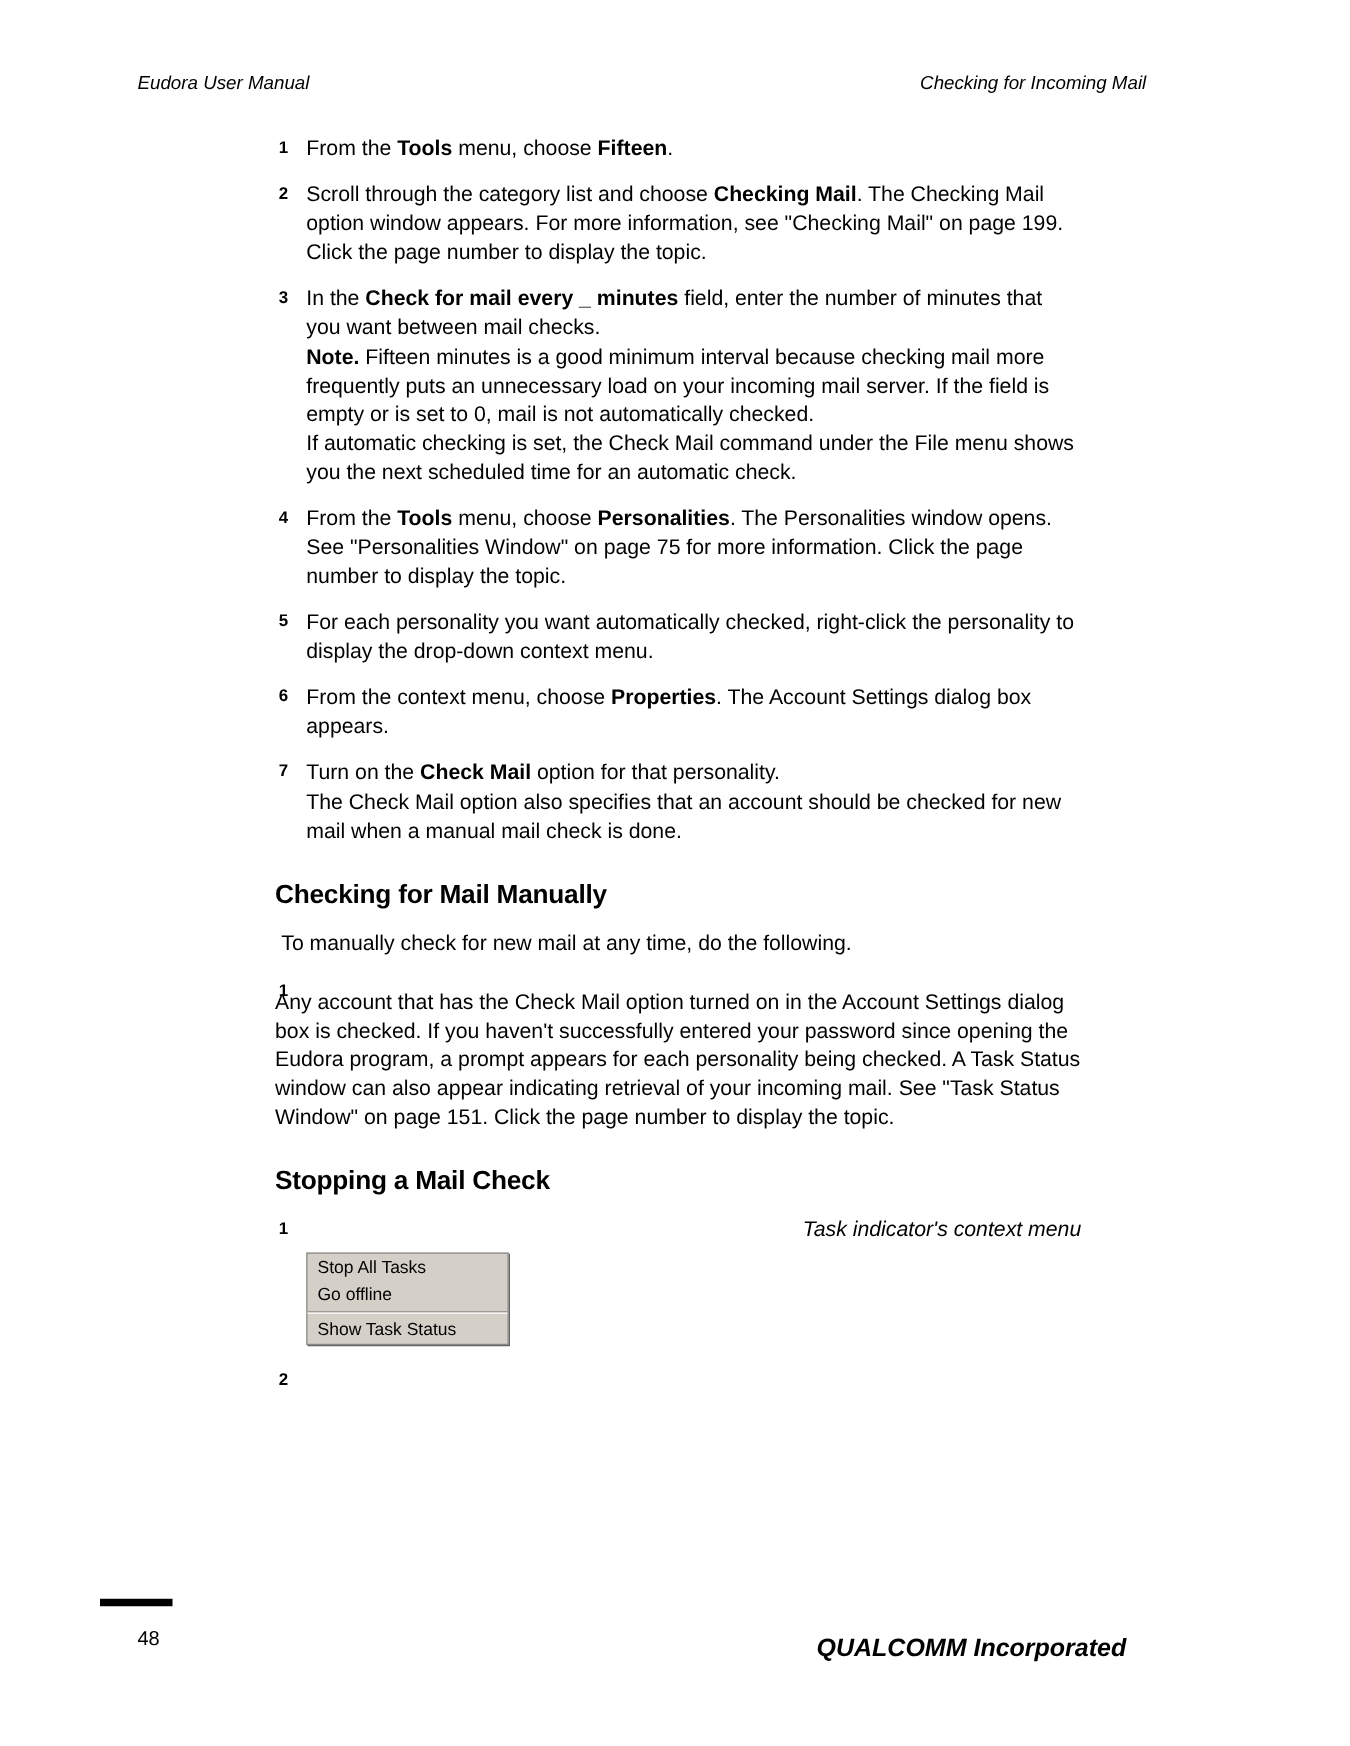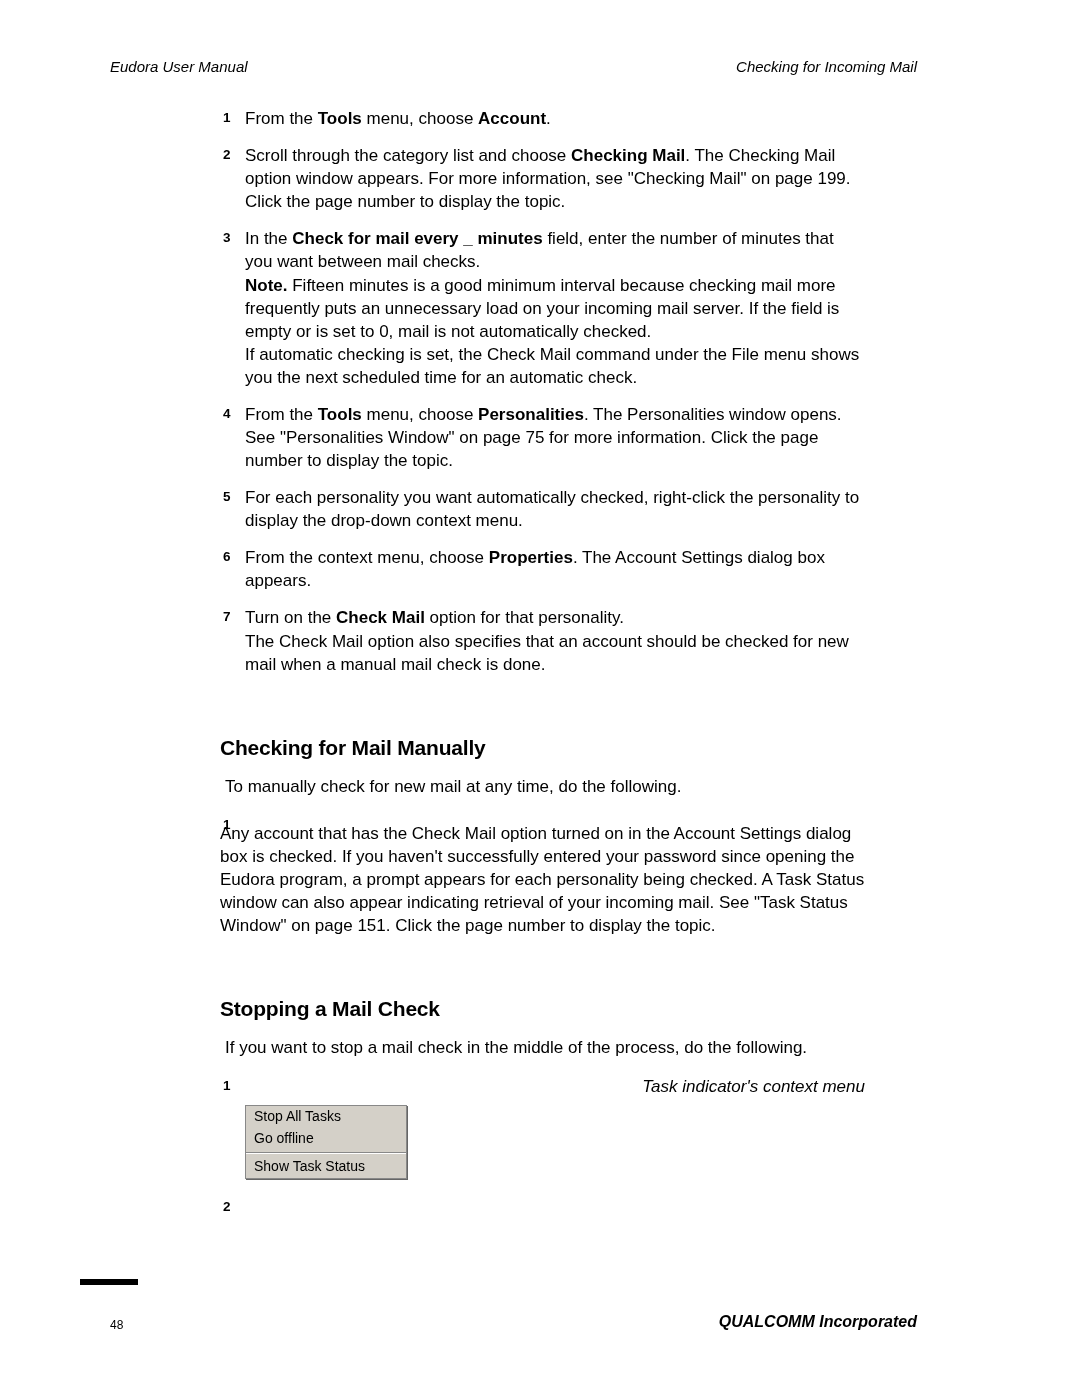--- a/index.html
+++ b/index.html
@@ -47,21 +47,21 @@
     left: -2px;
     top: 1px;
     font-weight: bold;
     font-size: 13.5px;
   }
   .li .body { }
   .note, .para { margin-top: 1px; }
   .h2 {
     font-weight: bold;
     font-size: 21px;
-    margin-top: 57px;
+    margin-top: 25px;
     margin-bottom: 14px;
     margin-left: -5px;
     letter-spacing: -0.2px;
   }
   .intro { margin-bottom: 16px; }
   .caption {
     font-style: italic;
     font-size: 17px;
     margin-top: 14px;
     text-align: right;
@@ -91,30 +91,30 @@
     vertical-align: -4px;
     border: 1px solid #777;
     background: #dcdcdc;
     position: relative;
     margin: 0 2px;
   }
   .check-mail-icon svg { display: block; }
   .footer {
     position: absolute;
     bottom: 66px;
-    right: 110px;
+    right: 126px;
     font-weight: bold;
     font-style: italic;
-    font-size: 16px;
+    font-size: 20px;
   }
   .pagenum {
     position: absolute;
-    bottom: 65px;
+    bottom: 76px;
     left: 110px;
-    font-size: 12px;
+    font-size: 16px;
   }
   .edge-mark {
     position: absolute;
     left: 80px;
     bottom: 112px;
     width: 58px;
     height: 6px;
     background: #000;
   }
   b { font-weight: bold; }
@@ -124,40 +124,39 @@
 
 <div class="page">
   <div class="header">
     <span>Eudora User Manual</span>
     <span>Checking for Incoming Mail</span>
   </div>
 
   <div class="content">
 
     <div class="ol" id="list-a">
-        <div class="li"><span class="num">1</span><span class="body">From the <b>Tools</b> menu, choose <b>Account</b>.</span></div>
+        <div class="li"><span class="num">1</span><span class="body">From the <b>Tools</b> menu, choose <b>Fifteen</b>.</span></div>
         <div class="li"><span class="num">2</span><span class="body">Scroll through the category list and choose <b>Checking Mail</b>. The Checking Mail option window appears. For more information, see "Checking Mail" on page 199. Click the page number to display the topic.</span></div>
         <div class="li"><span class="num">3</span><span class="body">In the <b>Check for mail every _ minutes</b> field, enter the number of minutes that you want between mail checks.</span><div class="note"><b>Note.</b> Fifteen minutes is a good minimum interval because checking mail more frequently puts an unnecessary load on your incoming mail server. If the field is empty or is set to 0, mail is not automatically checked.</div><div class="para">If automatic checking is set, the Check Mail command under the File menu shows you the next scheduled time for an automatic check.</div></div>
         <div class="li"><span class="num">4</span><span class="body">From the <b>Tools</b> menu, choose <b>Personalities</b>. The Personalities window opens. See "Personalities Window" on page 75 for more information. Click the page number to display the topic.</span></div>
         <div class="li"><span class="num">5</span><span class="body">For each personality you want automatically checked, right-click the personality to display the drop-down context menu.</span></div>
         <div class="li"><span class="num">6</span><span class="body">From the context menu, choose <b>Properties</b>. The Account Settings dialog box appears.</span></div>
         <div class="li"><span class="num">7</span><span class="body"> Turn on the <b>Check Mail</b> option for that personality.</span><div class="para">The Check Mail option also specifies that an account should be checked for new mail when a manual mail check is done.</div></div>
       </div>
 
     <div class="h2">Checking for Mail Manually</div>
     <div class="intro">To manually check for new mail at any time, do the following.</div>
 
     <div class="li">
       <span class="num">1</span>
     </div>
 
     <div class="intro" style="margin-top:24px; margin-left:-5px;">Any account that has the Check Mail option turned on in the Account Settings dialog box is checked. If you haven't successfully entered your password since opening the Eudora program, a prompt appears for each personality being checked. A Task Status window can also appear indicating retrieval of your incoming mail. See "Task Status Window" on page 151. Click the page number to display the topic.</div>
 
     <div class="h2">Stopping a Mail Check</div>
-    <div class="intro">If you want to stop a mail check in the middle of the process, do the following.</div>
 
     <div class="li">
       <span class="num">1</span>
 
       <div class="caption">Task indicator's context menu</div>
       <div class="context-menu">
         <div class="item">Stop All Tasks</div>
         <div class="item">Go offline</div>
         <div class="sep"></div>
         <div class="item">Show Task Status</div>

